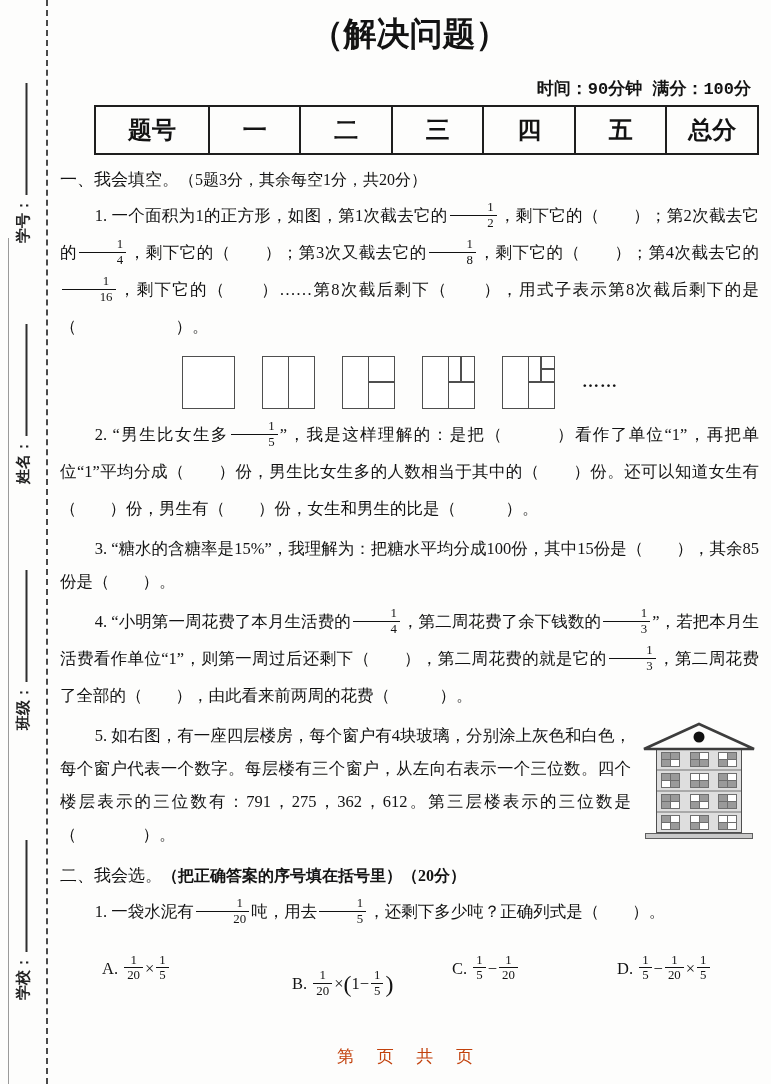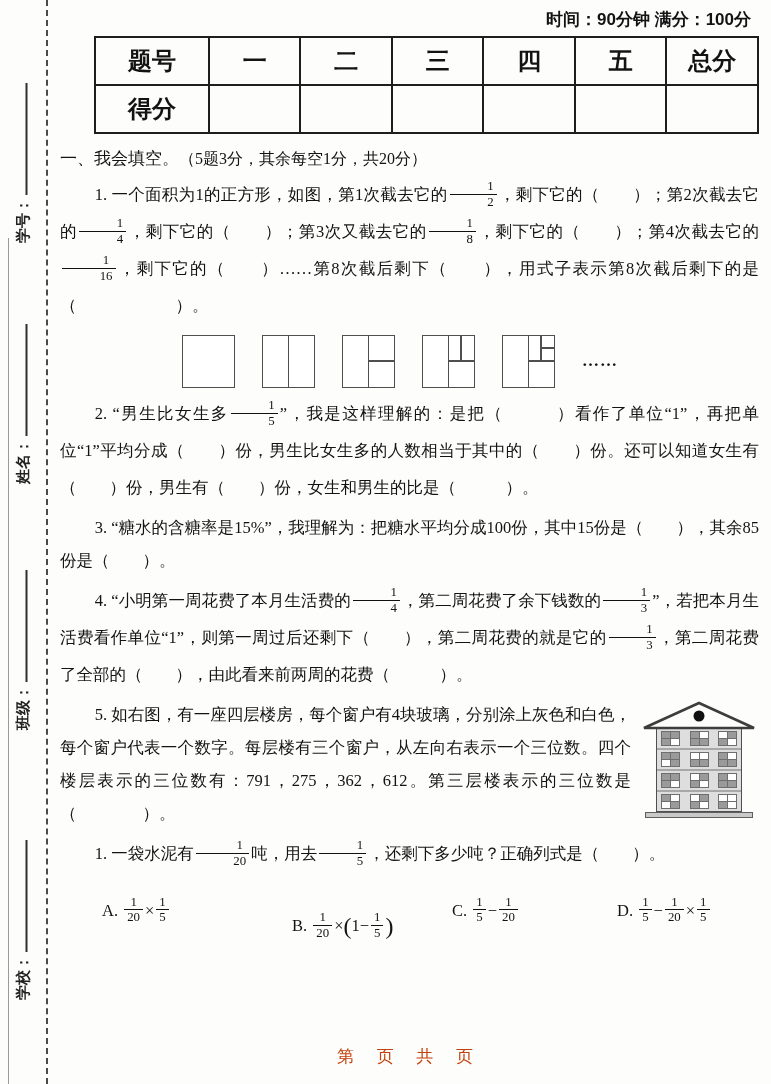--- a/index.html
+++ b/index.html
@@ -16,22 +16,22 @@
   .side-group:nth-child(4){top:920px;}
   .side-blank{display:inline-block;width:112px;height:3px;border-bottom:2px solid #2e2e2e;margin-left:3px;}
   .page-edge{position:absolute;left:8px;top:238px;bottom:0;width:1px;background:#9a9a9a;}
 
   .main{position:absolute;left:60px;top:0;width:699px;}
 
   .title{margin-top:22px;text-align:center;font-size:40px;line-height:1.15;font-weight:900;
          letter-spacing:1px;font-family:"Liberation Sans",sans-serif;}
   .subtitle{margin-top:12px;text-align:center;font-size:33px;font-weight:900;
          font-family:"Liberation Sans",sans-serif;}
-  .meta{margin-top:8px;margin-right:8px;text-align:right;font-size:17px;font-weight:bold;
-         font-family:Liberation Sans, sans-serif;}
+  .meta{margin-top:20px;margin-right:8px;text-align:right;font-size:17px;font-weight:bold;
+         font-family:Liberation Mono, monospace;}
 
   table.score{border-collapse:collapse;margin:5px 0 0 34px;}
   table.score td{border:2px solid #1e1e1e;text-align:center;vertical-align:middle;
          font-weight:bold;font-size:24px;height:44px;}
   td.qlab{width:112px;}
   td.col{width:89px;}
 
   .sec-heading{margin:13px 0 0 0;font-size:17px;line-height:24px;}
   .sec-heading .h{font-weight:normal;font-family:"Liberation Sans",sans-serif;}
   .sec-heading .n{font-size:16px;}
@@ -80,42 +80,34 @@
 
   <div class="sidebar" id="sidebar">
       <div class="side-group"><span>学号：</span><span class="side-blank"></span></div>
       <div class="side-group"><span>姓名：</span><span class="side-blank"></span></div>
       <div class="side-group"><span>班级：</span><span class="side-blank"></span></div>
       <div class="side-group"><span>学校：</span><span class="side-blank"></span></div>
     </div>
 
   <div class="main">
 
+    <div class="subtitle">（解决问题）</div>
     <div class="meta">时间：90分钟  满分：100分</div>
 
     <table class="score">
       <tbody>
         <tr id="score-head-row">
           <td class="qlab">题号</td>
         <td class="col">一</td>
             <td class="col">二</td>
             <td class="col">三</td>
             <td class="col">四</td>
             <td class="col">五</td>
             <td class="col">总分</td>
           </tr>
-        <tr id="score-blank-row">
-          <td class="qlab">得分</td>
-        <td class="col"></td>
-            <td class="col"></td>
-            <td class="col"></td>
-            <td class="col"></td>
-            <td class="col"></td>
-            <td class="col"></td>
-          </tr>
       </tbody>
     </table>
 
     <div class="sec-heading">
       <span class="h">一、我会填空。</span><span class="n">（5题3分，其余每空1分，共20分）</span>
     </div>
 
     <p class="q tall">1. 一个面积为1的正方形，如图，第1次截去它的<span class="frac"><span class="fnum">1</span><span class="fden">2</span></span>，剩下它的（　　）；第2次截去它的<span class="frac"><span class="fnum">1</span><span class="fden">4</span></span>，剩下它的（　　）；第3次又截去它的<span class="frac"><span class="fnum">1</span><span class="fden">8</span></span>，剩下它的（　　）；第4次截去它的<span class="frac"><span class="fnum">1</span><span class="fden">16</span></span>，剩下它的（　　）……第8次截后剩下（　　），用式子表示第8次截后剩下的是（　　　　　　）。</p>
 
     <div class="squares" id="squares">
@@ -231,20 +223,23 @@
                 <div class="pane g"></div>
                 <div class="pane"></div>
               </div>
             </div>
           </div>
         <div class="bbase"></div>
       </div>
       <p class="q">5. 如右图，有一座四层楼房，每个窗户有4块玻璃，分别涂上灰色和白色，每个窗户代表一个数字。每层楼有三个窗户，从左向右表示一个三位数。四个楼层表示的三位数有：791，275，362，612。第三层楼表示的三位数是（　　　　）。</p>
     </div>
 
+    <div class="sec-heading">
+      <span class="h">二、我会选。</span><span class="n bold">（把正确答案的序号填在括号里）（20分）</span>
+    </div>
 
     <p class="q tall">1. 一袋水泥有<span class="frac"><span class="fnum">1</span><span class="fden">20</span></span>吨，用去<span class="frac"><span class="fnum">1</span><span class="fden">5</span></span>，还剩下多少吨？正确列式是（　　）。</p>
     <div class="opts opts-4" id="q1-opts">
         <span class="opt">A. <span class="frac"><span class="fnum">1</span><span class="fden">20</span></span>×<span class="frac"><span class="fnum">1</span><span class="fden">5</span></span></span>
         <span class="opt">B. <span class="frac"><span class="fnum">1</span><span class="fden">20</span></span>×<span class="bp">(</span>1−<span class="frac"><span class="fnum">1</span><span class="fden">5</span></span><span class="bp">)</span></span>
         <span class="opt">C. <span class="frac"><span class="fnum">1</span><span class="fden">5</span></span>−<span class="frac"><span class="fnum">1</span><span class="fden">20</span></span></span>
         <span class="opt">D. <span class="frac"><span class="fnum">1</span><span class="fden">5</span></span>−<span class="frac"><span class="fnum">1</span><span class="fden">20</span></span>×<span class="frac"><span class="fnum">1</span><span class="fden">5</span></span></span>
       </div>
 
   </div>

